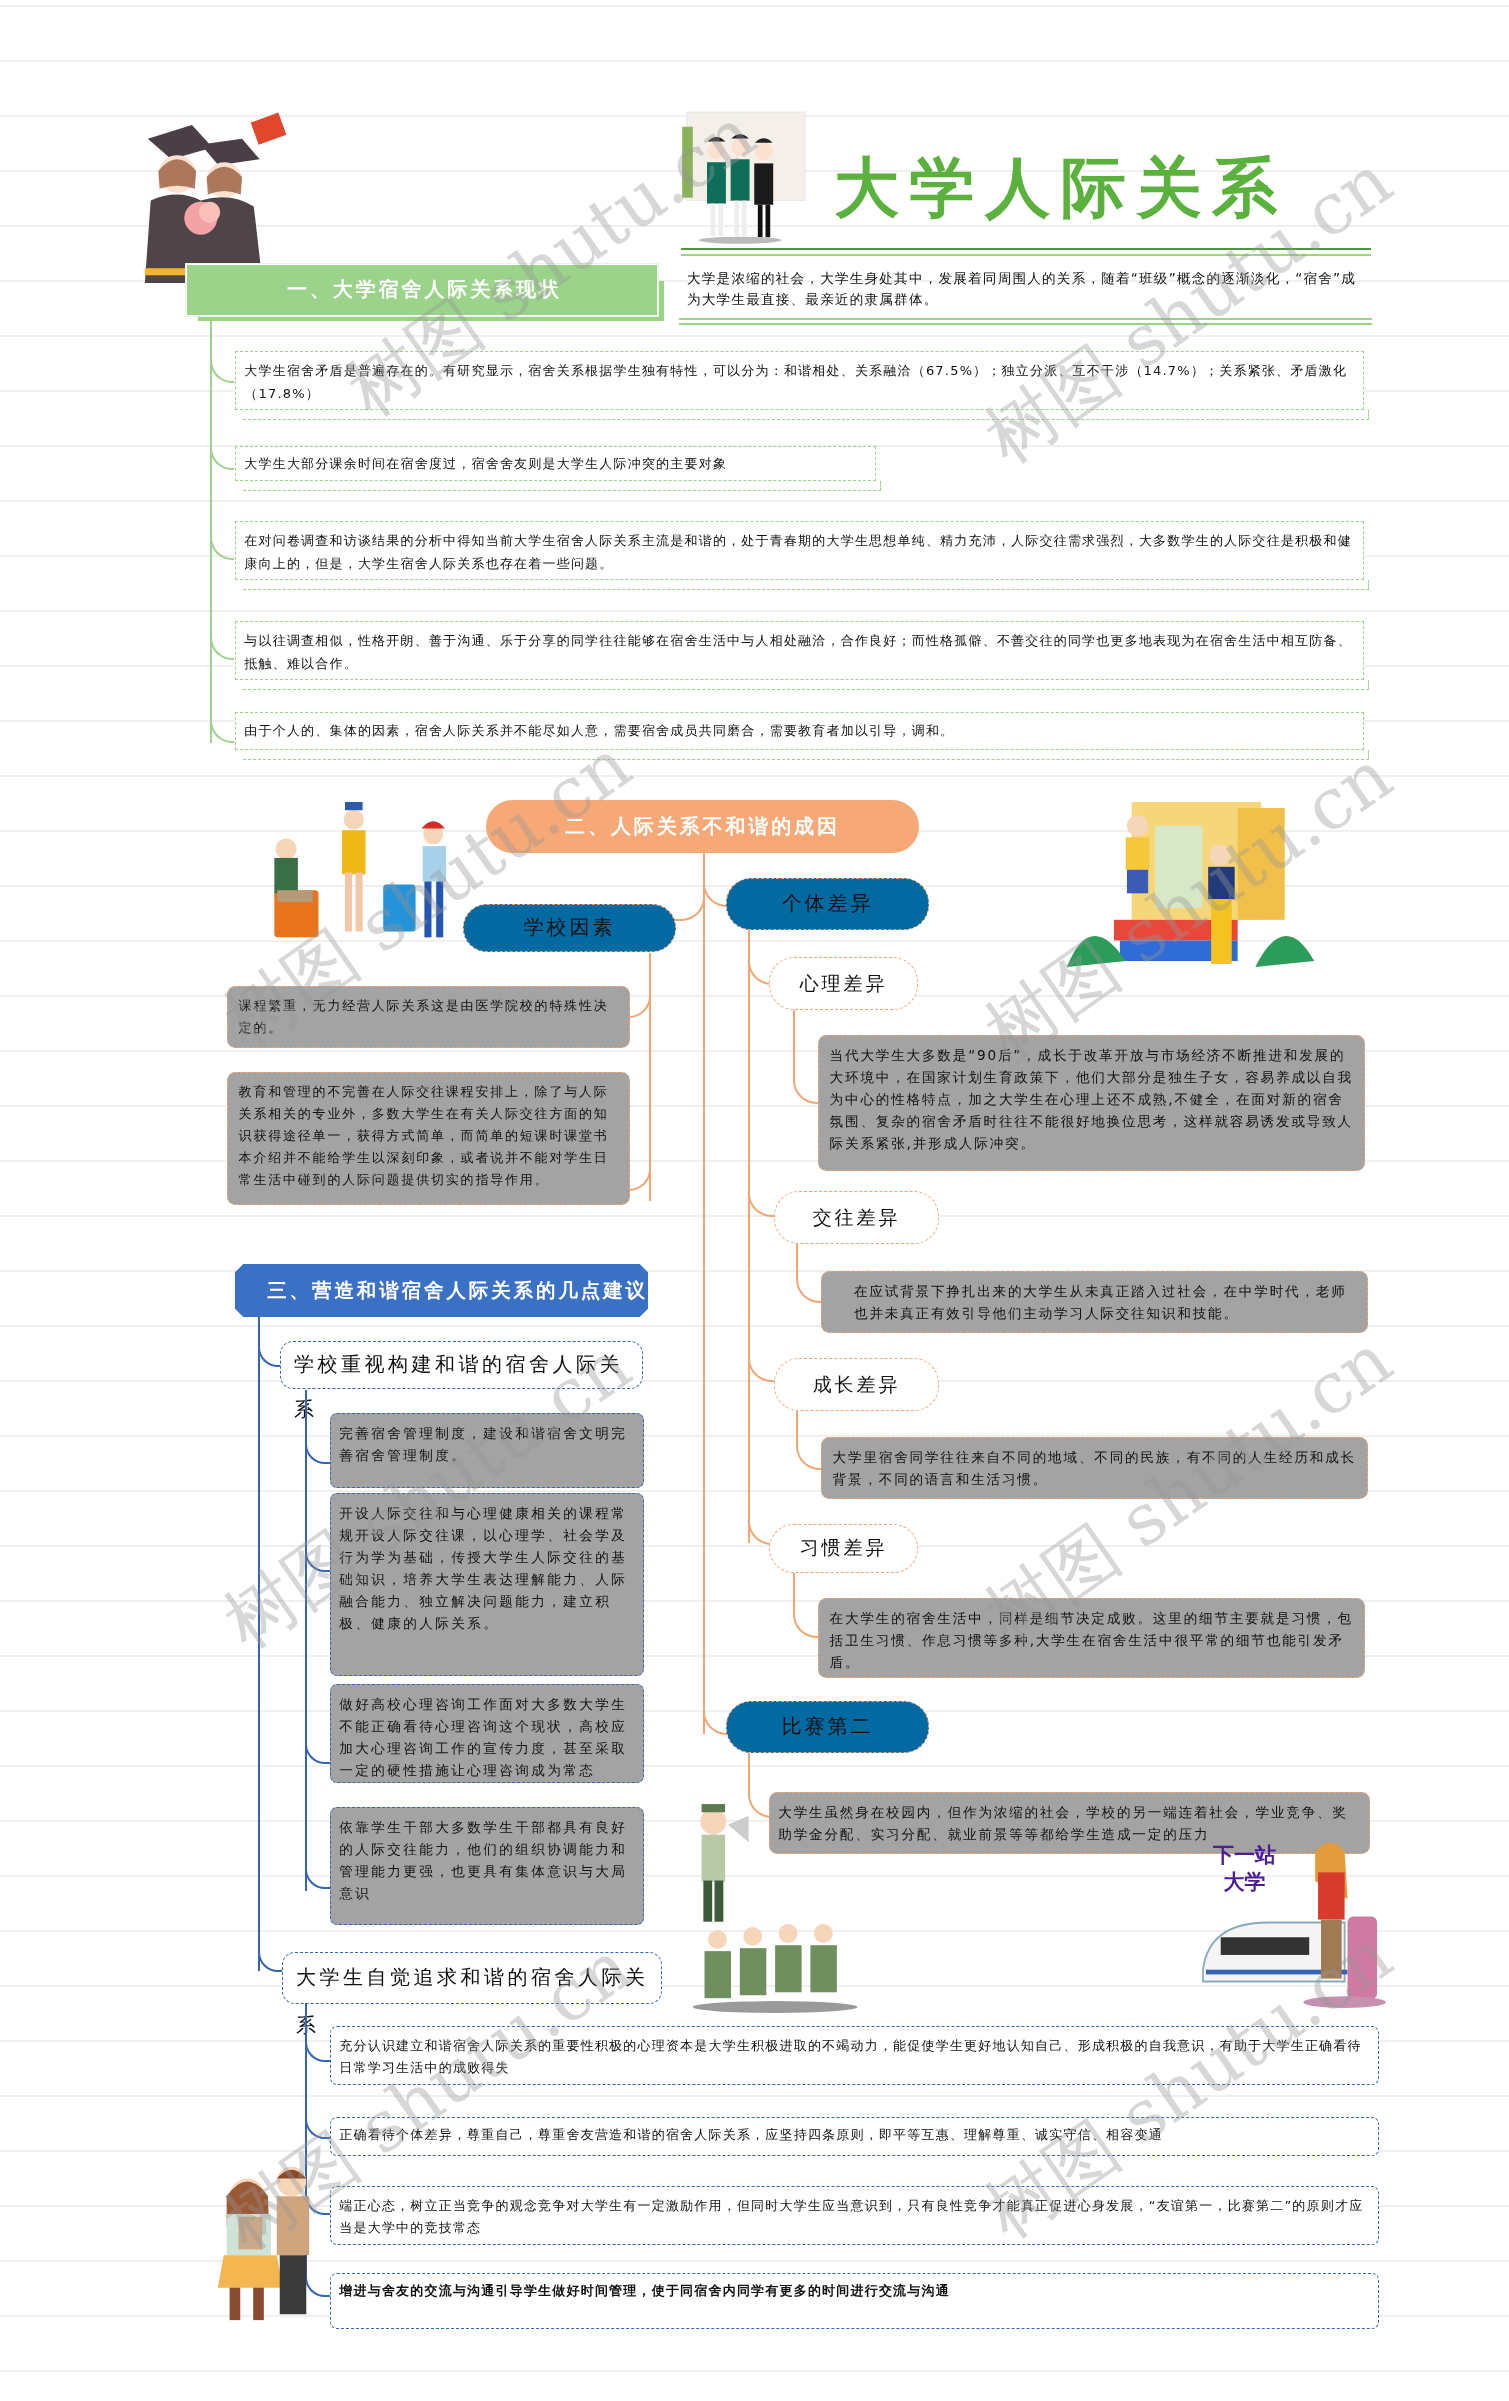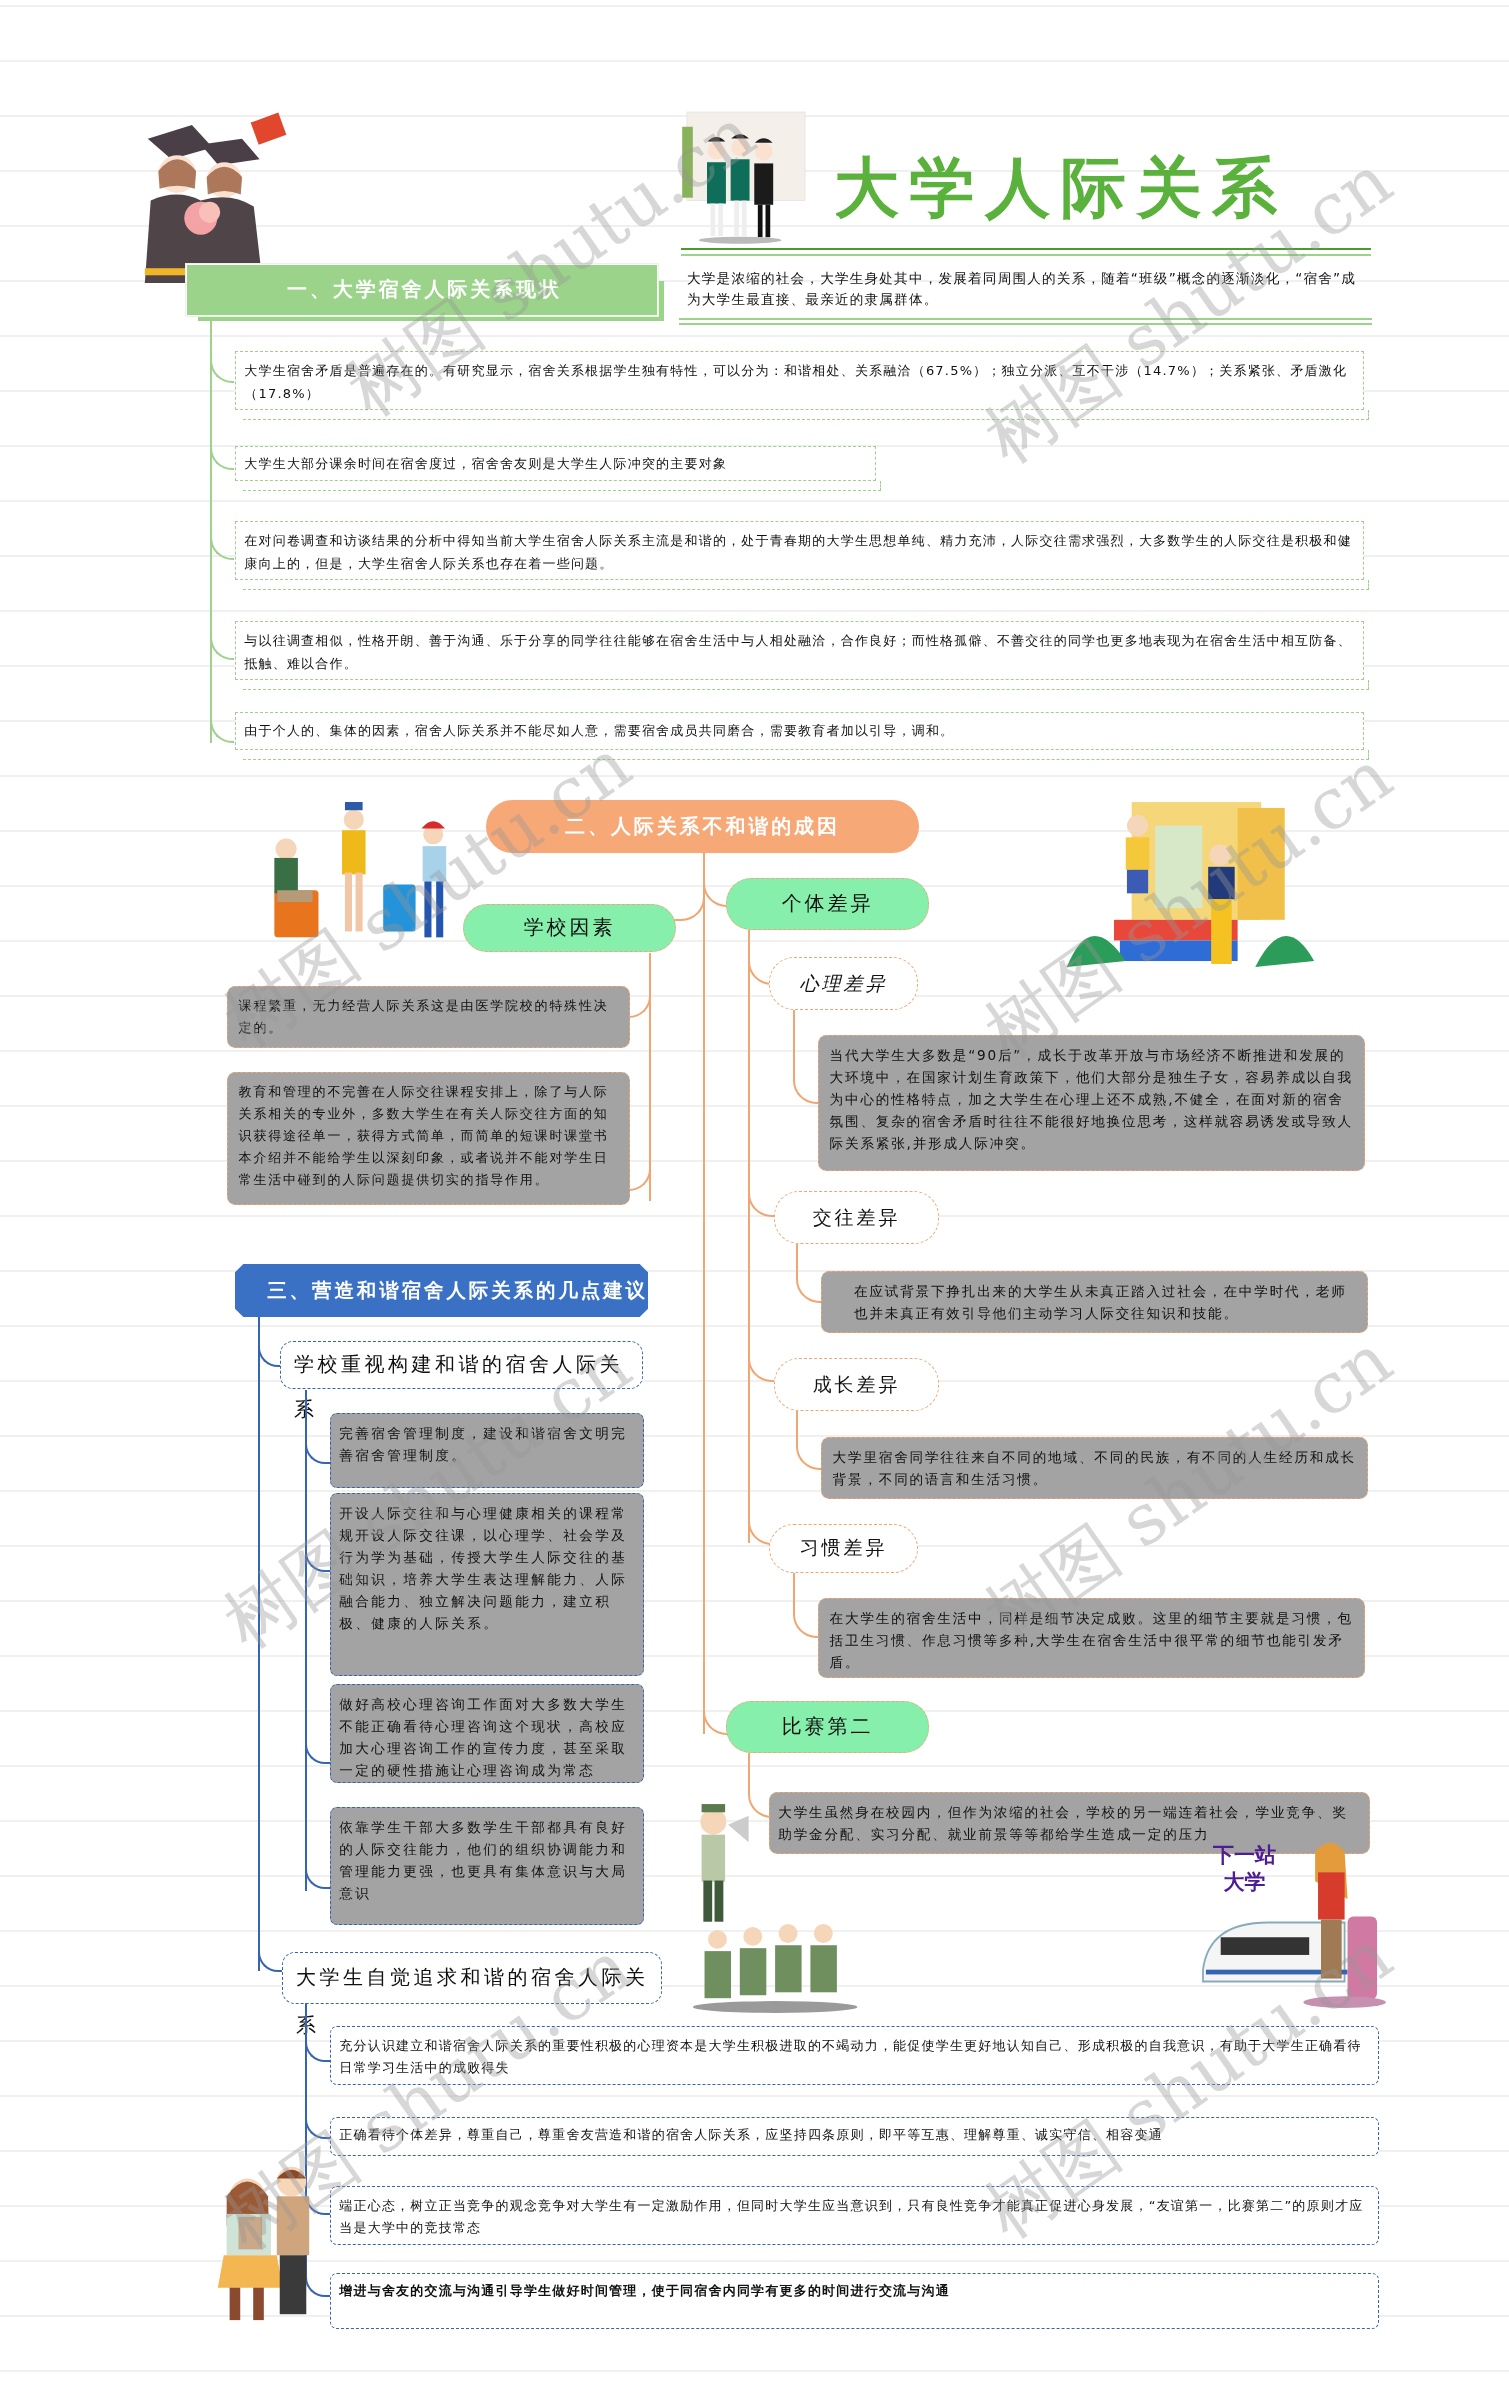--- a/index.html
+++ b/index.html
@@ -31,21 +31,21 @@
   .card-g::after {
     content:""; position:absolute; left:7px; right:-5.9px; bottom:-10.6px; height:8.3px;
     border-bottom:1.8px dashed #9ed18c; border-right:1.8px dashed #9ed18c; border-left:none;
   }
   .curve-g { width:23.6px; height:29.5px; border-left:2.4px solid #9ed18c; border-bottom:2.4px solid #9ed18c; border-bottom-left-radius:22.4px; box-sizing:border-box; }
 
   
   .s2-head { left:486px; top:800px; width:433px; height:53px; background:#f6a877; border-radius:27px; }
   .s2-head span { position:absolute; left:0; right:0; top:13px; text-align:center; color:#fff; font-size:20px; font-weight:bold; letter-spacing:2.9px; }
   .o-line { background:#f0a672; }
-  .node-o { border:1.8px dashed #f0a672; box-sizing:border-box; background:#86efac; border-radius:25px; text-align:center; font-size:20px; letter-spacing:2.9px; }
+  .node-o { border:1.8px dashed #f0a672; box-sizing:border-box; background:#0369a1; border-radius:25px; text-align:center; font-size:20px; letter-spacing:2.9px; }
   .node-ow { border:1.8px dashed #f0a672; box-sizing:border-box; background:#fff; border-radius:25px; text-align:center; font-size:19px; letter-spacing:2.9px; }
   .card-o { border:1.8px dashed #f0a672; box-sizing:border-box; background:#a3a3a3; border-radius:8.3px; font-size:13.6px; line-height:22px; letter-spacing:1.8px; padding:8.3px 10.6px; }
   .curve-o { border-left:2.4px solid #f0a672; border-bottom:2.4px solid #f0a672; border-bottom-left-radius:23.6px; box-sizing:border-box; }
   .curve-or { border-right:2.4px solid #f0a672; border-bottom:2.4px solid #f0a672; border-bottom-right-radius:23.6px; box-sizing:border-box; }
 
   
   .s3-head { left:235px; top:1264px; width:413px; height:53px; background:#3b71c4; clip-path:polygon(8.3px 0,calc(100% - 8.3px) 0,100% 8.3px,100% calc(100% - 8.3px),calc(100% - 8.3px) 100%,8.3px 100%,0 calc(100% - 8.3px),0 8.3px); }
   .s3-head span { position:absolute; left:0; right:0; top:13px; text-align:right; color:#fff; font-size:19.5px; font-weight:bold; letter-spacing:2.9px; }
   .b-line { background:#3565b0; }
   .node-b { border:1.8px dashed #3565b0; box-sizing:border-box; background:#fff; border-radius:13px; font-size:20px; letter-spacing:3.5px; padding-left:13px; }
@@ -179,21 +179,21 @@
 <div class="abs curve-or" style="left:629px;top:953px;width:22.4px;height:65px;"></div>
 <div class="abs card-o" style="left:227px;top:986px;width:403px;height:62px;font-size:13px;"><span>课程繁重，无力经营人际关系这是由医学院校的特殊性决定的。</span></div>
 <div class="abs curve-or" style="left:629px;top:1120px;width:22.4px;height:71px;"></div>
 <div class="abs card-o" style="left:227px;top:1072px;width:403px;height:133px;font-size:13px;"><span>教育和管理的不完善在人际交往课程安排上，除了与人际关系相关的专业外，多数大学生在有关人际交往方面的知识获得途径单一，获得方式简单，而简单的短课时课堂书本介绍并不能给学生以深刻印象，或者说并不能对学生日常生活中碰到的人际问题提供切实的指导作用。</span></div>
 
 <div class="abs curve-o" style="left:703px;top:853px;width:25px;height:54px;"></div>
 <div class="abs node-o" style="left:726px;top:878px;width:203px;height:52px;"><span style="line-height:48px;">个体差异</span></div>
 <div class="abs o-line" style="left:748px;top:930px;width:2.4px;height:613px;"></div>
 
 <div class="abs curve-o" style="left:748px;top:930px;width:23.6px;height:55px;"></div>
-<div class="abs node-ow" style="left:769px;top:957px;width:149px;height:53px;"><span style="line-height:50px;font-style:italic;">心理差异</span></div>
+<div class="abs node-ow" style="left:769px;top:957px;width:149px;height:53px;"><span style="line-height:50px;">心理差异</span></div>
 <div class="abs curve-o" style="left:793px;top:1010px;width:27px;height:94px;"></div>
 <div class="abs card-o" style="left:818px;top:1035px;width:547px;height:136px;"><span>当代大学生大多数是“90后”，成长于改革开放与市场经济不断推进和发展的大环境中，在国家计划生育政策下，他们大部分是独生子女，容易养成以自我为中心的性格特点，加之大学生在心理上还不成熟,不健全，在面对新的宿舍氛围、复杂的宿舍矛盾时往往不能很好地换位思考，这样就容易诱发或导致人际关系紧张,并形成人际冲突。</span></div>
 
 <div class="abs curve-o" style="left:748px;top:1170px;width:28px;height:47px;"></div>
 <div class="abs node-ow" style="left:774px;top:1191px;width:165px;height:53px;"><span style="line-height:50px;">交往差异</span></div>
 <div class="abs curve-o" style="left:796px;top:1244px;width:26px;height:59px;"></div>
 <div class="abs card-o" style="left:821px;top:1271px;width:547px;height:62px;padding-left:32px;"><span>在应试背景下挣扎出来的大学生从未真正踏入过社会，在中学时代，老师也并未真正有效引导他们主动学习人际交往知识和技能。</span></div>
 
 <div class="abs curve-o" style="left:748px;top:1335px;width:28px;height:47px;"></div>
 <div class="abs node-ow" style="left:774px;top:1358px;width:165px;height:53px;"><span style="line-height:50px;">成长差异</span></div>

